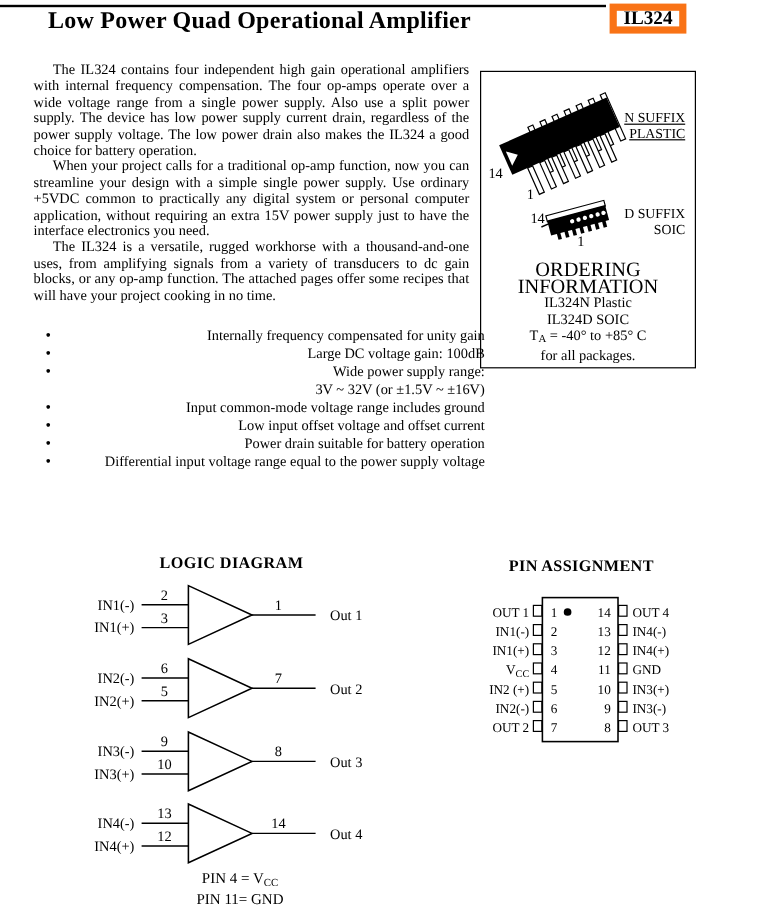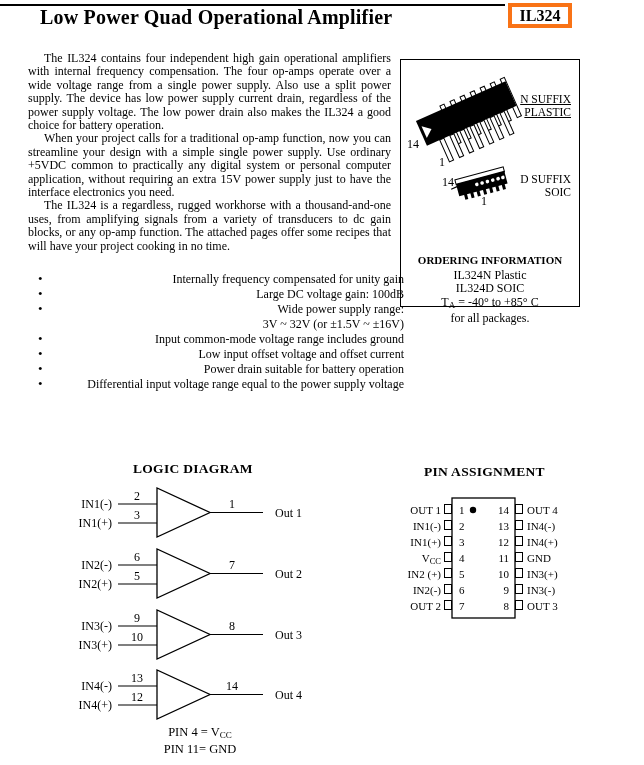--- a/index.html
+++ b/index.html
@@ -5,36 +5,36 @@
   * { margin:0; padding:0; box-sizing:border-box; }
   html,body { background:#fff; }
   .page {
     position:relative; width:644px; height:765px; background:#fff;
     font-family:"Liberation Serif", serif; color:#000; overflow:hidden;
   }
   .abs { position:absolute; }
   .top-rule { left:0; top:4px; width:505px; height:2px; background:#000; }
   .page-title { left:40px; top:6px; font-size:20px; font-weight:bold; letter-spacing:.2px; }
   .part-box {
-    left:508px; top:3px; width:64px; height:25px; border:4px solid #f97316;
+    left:508px; top:3px; width:64px; height:25px; border:6px solid #f97316;
     display:flex; align-items:center; justify-content:center;
     font-size:16px; font-weight:bold;
   }
   .intro { left:28px; top:52px; width:363px; font-size:12px; line-height:13.4px; text-align:justify; }
   .intro p { text-indent:16px; }
   .features { left:28px; top:272px; width:376px; list-style:none; font-size:12px; line-height:15px;text-align:right; }
   .features li { position:relative; padding-left:40px; }
   .features li::before { content:"\2022"; position:absolute; left:10px; top:-1px; font-size:13px; }
   sub { font-size:9px; vertical-align:-2px; }
   .pkg-box { left:400px; top:59px; width:180px; height:248px; border:1.5px solid #000; }
   .pkg-label { text-align:right; font-size:11.5px; line-height:13px; }
   .n-suffix { right:8px; top:33px; width:80px;text-decoration:underline; }
   .d-suffix { right:8px; top:113px; width:80px; }
   .ordering { left:0; top:158px; width:100%; text-align:center; font-size:12px; line-height:13.5px; }
-  .ordering .head { font-size:11px; font-weight:bold; margin-bottom:1px;margin-top:36px; }
+  .ordering .head { font-size:17px; font-weight:normal; margin-bottom:1px; }
   .section-head { font-size:13.5px; font-weight:bold; letter-spacing:.3px; }
   .logic-head { left:133px; top:461px; }
   .pin-head { left:424px; top:464px; }
   svg text { font-family:"Liberation Serif", serif; fill:#000; font-size:12px; }
   svg.pins text { font-size:11px; }
   svg .svgsub { font-size:8.5px; }
   .amp-svg { left:56px; }
   .pin-note { left:120px; top:726px; width:160px; text-align:center; font-size:12.5px; line-height:13.5px; }
   .wire { stroke:#000; stroke-width:1.2; }
   .tri { fill:#fff; stroke:#000; stroke-width:1.3; }
@@ -48,21 +48,21 @@
 
   <div class="abs top-rule"></div>
   <h1 class="abs page-title">Low Power Quad Operational Amplifier</h1>
   <div class="abs part-box">
     <span>IL324</span>
   </div>
 
   <div class="abs intro">
     <p>The IL324 contains four independent high gain operational amplifiers with internal frequency compensation. The four op-amps operate over a wide voltage range from a single power supply. Also use a split power supply. The device has low power supply current drain, regardless of the power supply voltage. The low power drain also makes the IL324 a good choice for battery operation.</p>
     <p>When your project calls for a traditional op-amp function, now you can streamline your design with a simple single power supply. Use ordinary +5VDC common to practically any digital system or personal computer application, without requiring an extra 15V power supply just to have the interface electronics you need.</p>
-    <p>The IL324 is a regardless, rugged workhorse with a thousand-and-one uses, from amplifying signals from a variety of transducers to dc gain blocks, or any op-amp function. The attached pages offer some recipes that will have your project cooking in no time.</p>
+    <p>The IL324 is a versatile, rugged workhorse with a thousand-and-one uses, from amplifying signals from a variety of transducers to dc gain blocks, or any op-amp function. The attached pages offer some recipes that will have your project cooking in no time.</p>
   </div>
 
   <ul class="abs features">
       <li><span>Internally frequency compensated for unity gain</span></li>
       <li><span>Large DC voltage gain: 100dB</span></li>
       <li><span>Wide power supply range:</span><br><span>3V ~ 32V (or ±1.5V ~ ±16V)</span></li>
       <li><span>Input common-mode voltage range includes ground</span></li>
       <li><span>Low input offset voltage and offset current</span></li>
       <li><span>Power drain suitable for battery operation</span></li>
       <li><span>Differential input voltage range equal to the power supply voltage</span></li>

